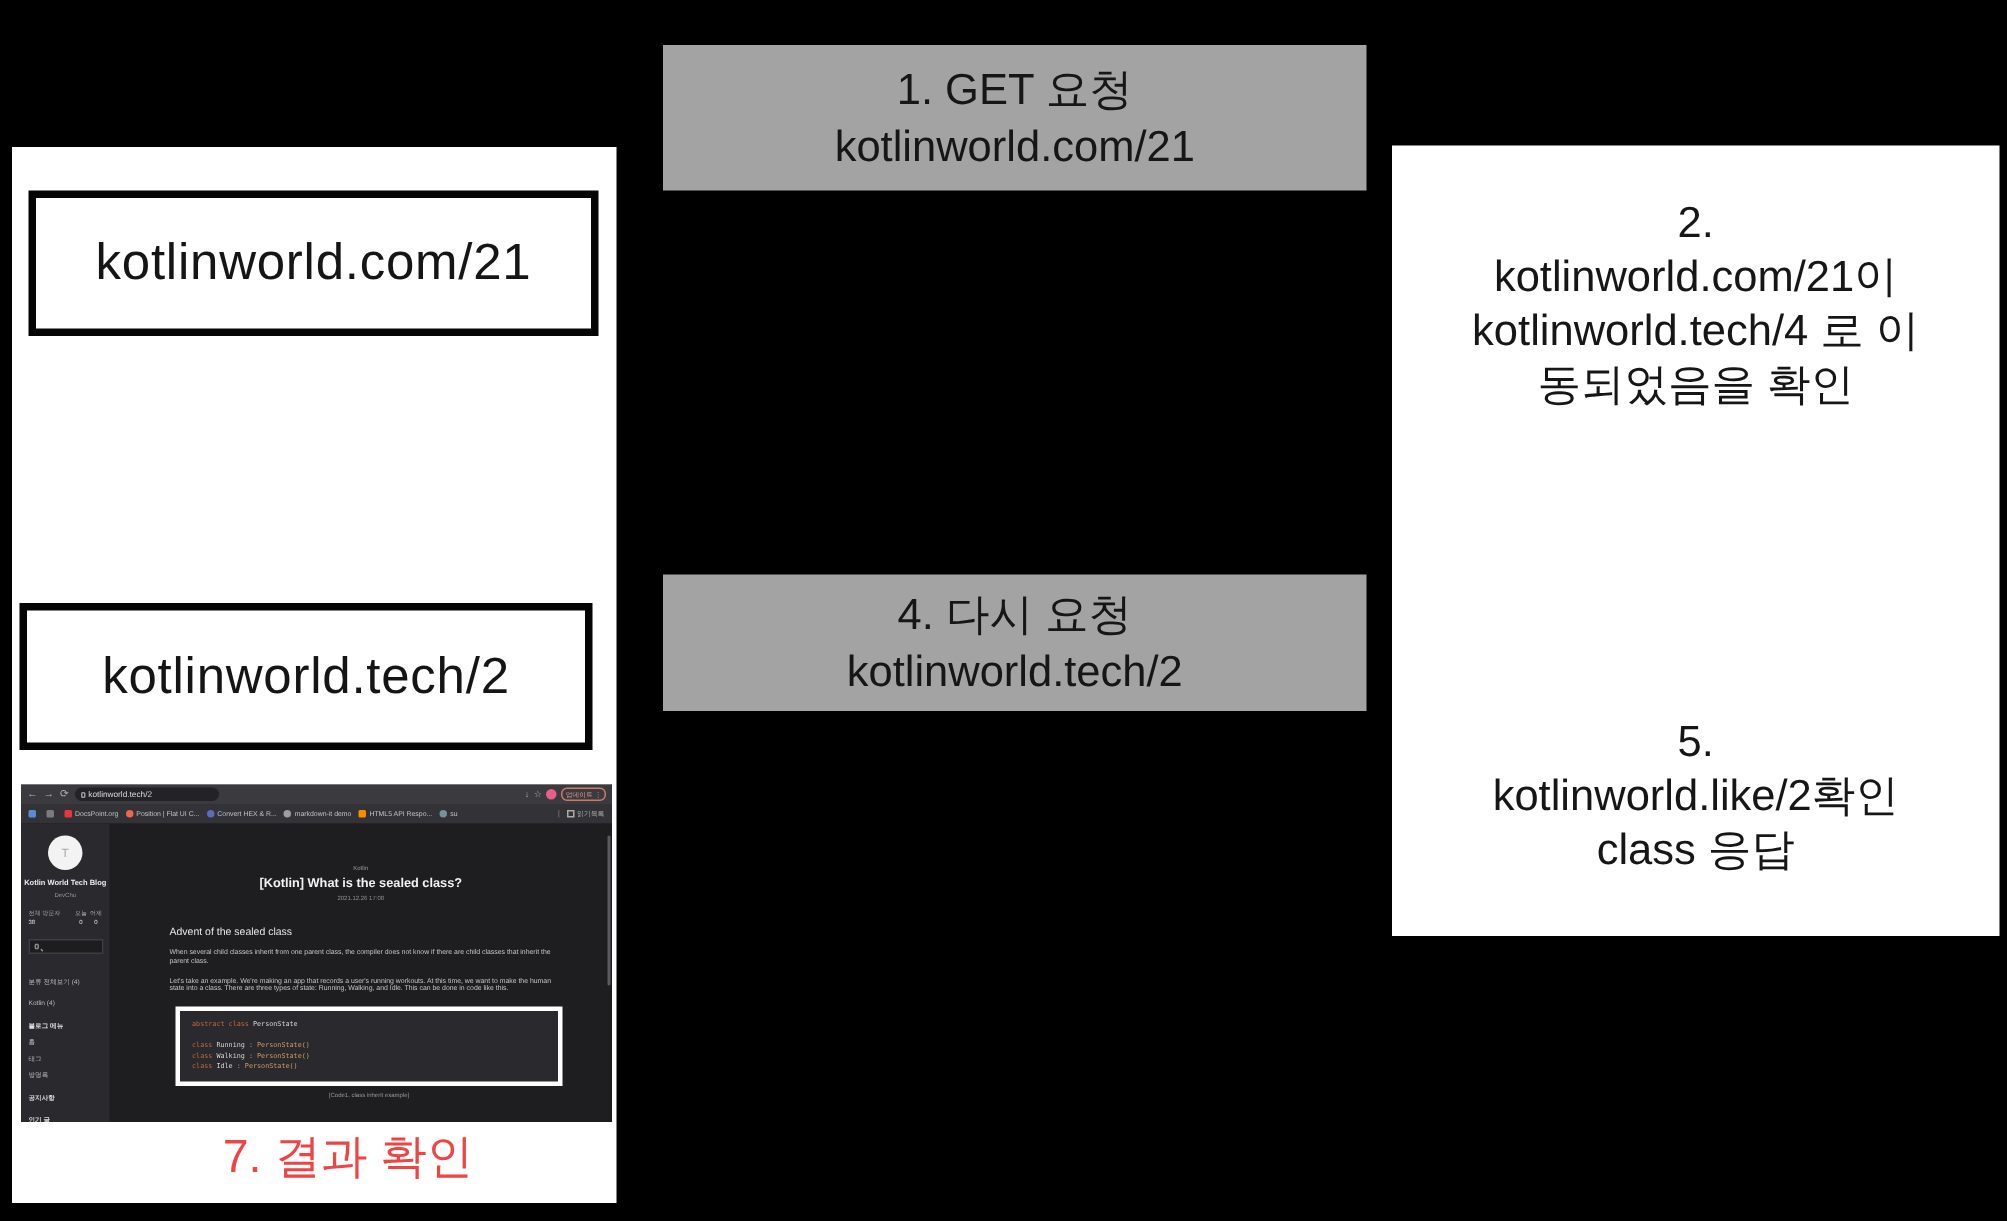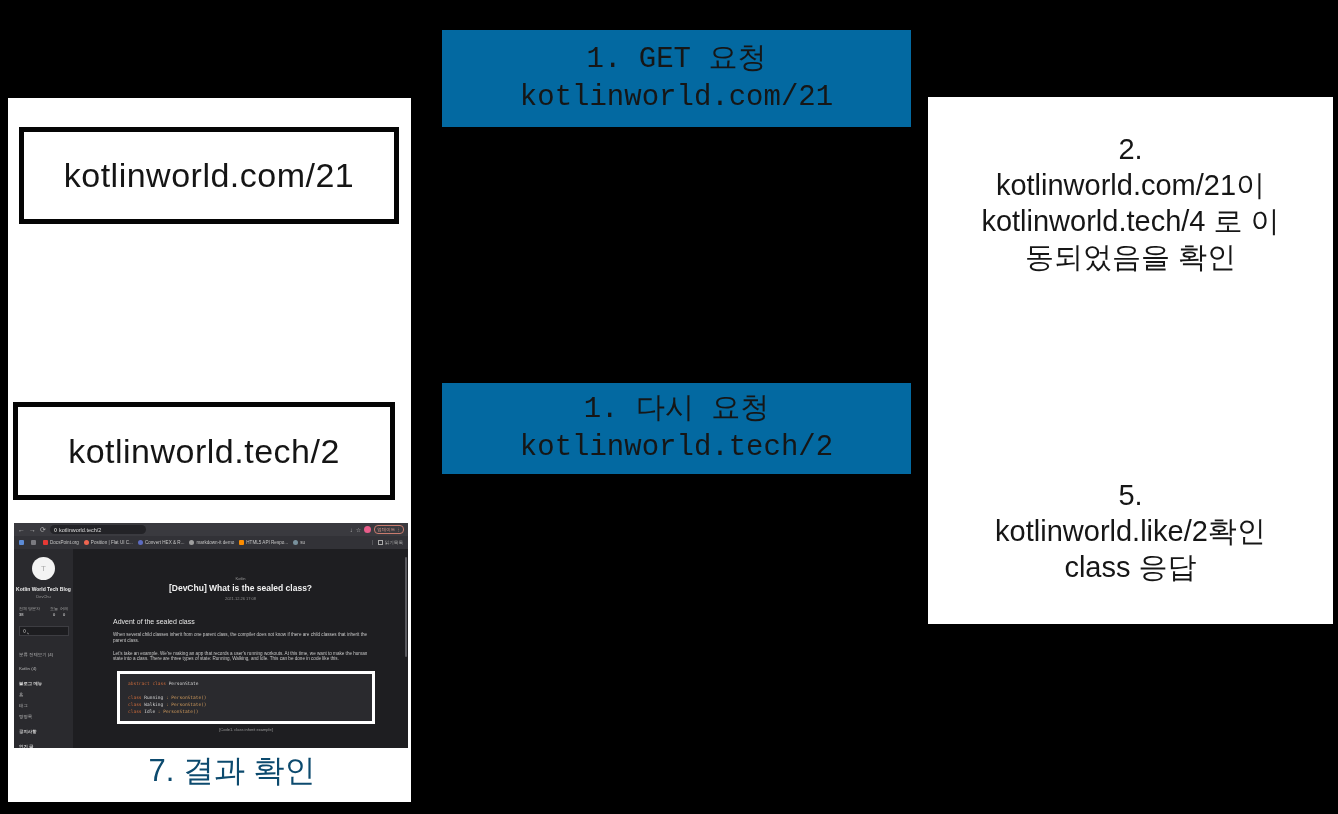--- a/index.html
+++ b/index.html
@@ -10,33 +10,33 @@
   .white-panel { position:absolute; background:#fff; }
   #left-panel  { left:8px;  top:98px; width:403px; height:704px; }
   #right-panel { left:928px; top:97px; width:405px; height:527px; }
 
   .url-box { position:absolute; border:5px solid #050505; background:#fff;
              display:flex; align-items:center; justify-content:center;
              font-size:34px; color:#151515; letter-spacing:0.5px; }
   #url-box-com  { left:11px; top:29px;  width:380px; height:97px; }
   #url-box-tech { left:5px;  top:304px; width:382px; height:98px; }
 
-  .mid-box { position:absolute; background:#0369a1; display:flex; flex-direction:column;
+  .mid-box { position:absolute; background:#a3a3a3; display:flex; flex-direction:column;
              align-items:center; justify-content:center; text-align:center;
-             font-size:29px; line-height:38px; color:#161616;font-family:Liberation Mono, monospace; }
+             font-size:29px; line-height:38px; color:#161616; }
   #step1-box { left:442px; top:30px;  width:469px; height:97px; }
   #step4-box { left:442px; top:383px; width:469px; height:91px; }
 
   .rp-block { position:absolute; left:0; right:0; text-align:center;
               font-size:29px; line-height:36px; color:#161616; }
   #rp-block1 { top:34px; }
   #rp-block2 { top:380px; }
 
   #left-caption { position:absolute; top:652px; left:0; right:0; text-align:center;
-                  font-size:31px; color:#0c4a6e;margin-left:45px; }
+                  font-size:31px; color:#ef4444;margin-left:45px; }
 
   
   #browser { position:absolute; left:6px; top:425px; width:394px; height:225px;
              background:#1e1e21; overflow:hidden; }
   .b-top { position:absolute; top:0; left:0; right:0; height:13px; background:#3a3a3f;
            display:flex; align-items:center; padding:0 4px; }
   .nav-ic { color:#b5b5b5; font-size:7px; line-height:13px; margin-right:4px; }
   .url-pill { height:9px; background:#232327; border-radius:5px; width:96px;
               display:flex; align-items:center; padding:0 4px; gap:2px; }
   .lock-ic { width:3px; height:4px; border:0.8px solid #9a9a9a; border-radius:1px; }
@@ -200,42 +200,42 @@
             <div class="mi">태그</div>
             <div class="mi">방명록</div>
             <div class="mi sect">공지사항</div>
             <div class="mi sect">인기 글</div>
           </div>
         </div>
 
         <div class="b-main">
           <div class="scroll-thumb"></div>
           <div class="post-cat">Kotlin</div>
-          <div class="post-title">[DevChu] What is the sealed class?</div>
+          <div class="post-title">[Kotlin] What is the sealed class?</div>
           <div class="post-date">2021.12.26 17:08</div>
           <div class="post-heading">Advent of the sealed class</div>
           <div class="post-p">When several child classes inherit from one parent class, the compiler does not know if there are child classes that inherit the parent class.</div>
           <div class="post-p">Let's take an example. We're making an app that records a user's running workouts. At this time, we want to make the human state into a class. There are three types of state: Running, Walking, and Idle. This can be done in code like this.</div>
           <div class="codebox">
             <div class="code-inner"><div><span class="code-kw">abstract class</span><span class="code-name"> PersonState</span><span class="code-rest"></span></div><div><span class="code-kw"> </span></div><div><span class="code-kw">class</span><span class="code-name"> Running</span><span class="code-rest"> : PersonState()</span></div><div><span class="code-kw">class</span><span class="code-name"> Walking</span><span class="code-rest"> : PersonState()</span></div><div><span class="code-kw">class</span><span class="code-name"> Idle</span><span class="code-rest"> : PersonState()</span></div></div>
           </div>
           <div class="code-caption">[Code1. class inherit example]</div>
         </div>
       </div>
     </div>
 
     <div id="left-caption">7. 결과 확인</div>
   </div>
 
   <div class="mid-box" id="step1-box">
     <div>1. GET 요청</div>
     <div>kotlinworld.com/21</div>
   </div>
   <div class="mid-box" id="step4-box">
-    <div>1. 다시 요청</div>
+    <div>4. 다시 요청</div>
     <div>kotlinworld.tech/2</div>
   </div>
 
   <div class="white-panel" id="right-panel">
     <div class="rp-block" id="rp-block1">
       <div>2.</div>
       <div>kotlinworld.com/21이</div>
       <div>kotlinworld.tech/4 로 이</div>
       <div>동되었음을 확인</div>
     </div>

